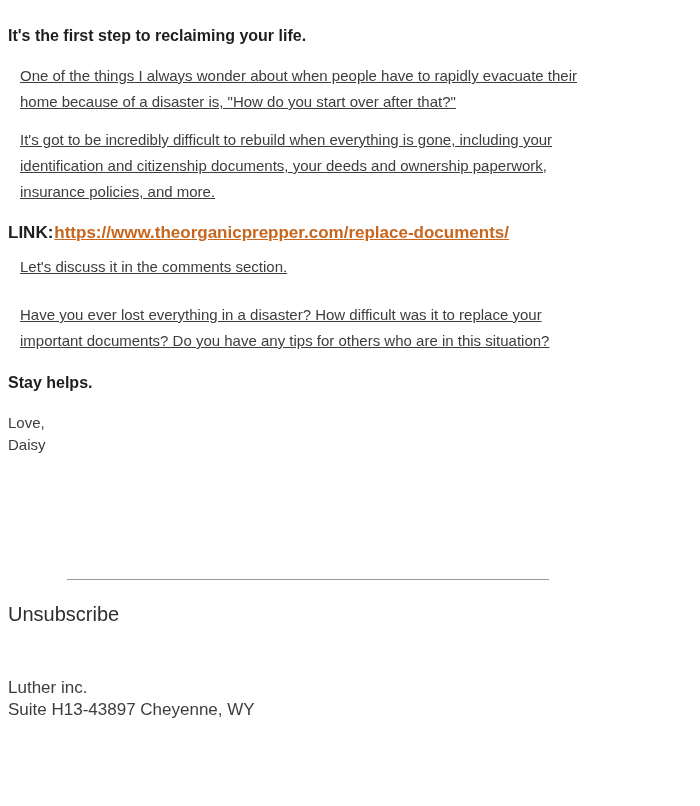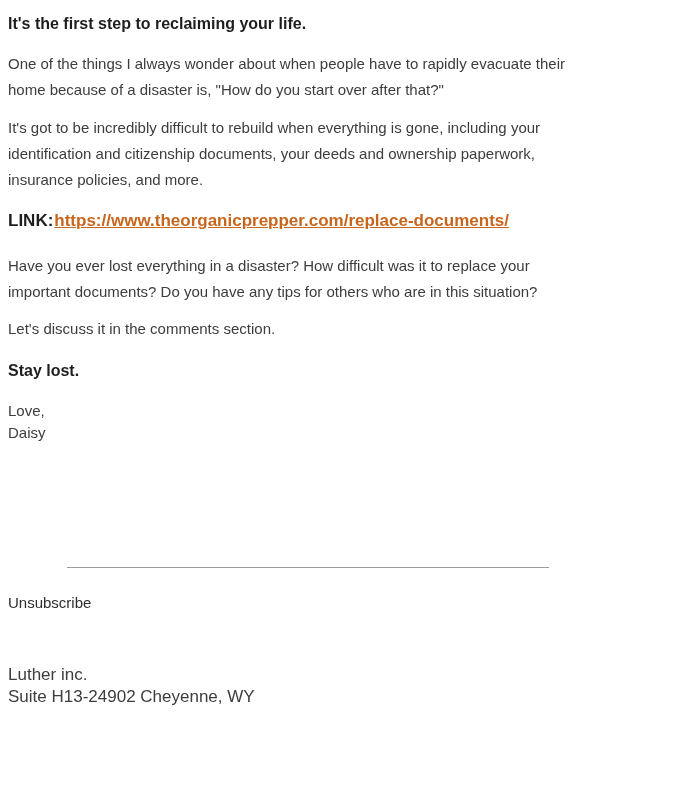--- a/index.html
+++ b/index.html
@@ -7,38 +7,39 @@
     padding: 0;
     background: #ffffff;
   }
   body {
     width: 700px;
     height: 806px;
     overflow: hidden;
     font-family: "Liberation Sans", "DejaVu Sans", sans-serif;
   }
   .email {
-    padding: 4px 8px;
+    padding: 16px 8px;
     box-sizing: border-box;
     width: 600px;
   }
   .heading {
     margin: 0;
     padding-top: 10px;
     font-size: 16px;
     line-height: 19px;
     font-weight: bold;
     color: #1e1e1e;
   }
   .para {
-    margin: 0;
+    margin: 12px;
     font-size: 15px;
     line-height: 26px;
     color: #3d3d3d;
     max-width: 684px;
+    text-decoration: underline;
   }
   .p1 { margin-top: 18px; }
   .p2 { margin-top: 12px; }
   .p3 { margin-top: 11px; }
   .p4 { margin-top: 22px; }
   .p5 { margin-top: 11px; }
   .link-line {
     margin: 0;
     margin-top: 17px;
     font-size: 17px;
@@ -72,21 +73,21 @@
     border: none;
     border-top: 1px solid #9b9b9b;
     height: 0;
     margin: 0;
     margin-top: 123px;
     margin-left: 59px;
     width: 482px;
   }
   .unsubscribe {
     margin-top: 26px;
-    font-size: 15px;
+    font-size: 20px;
     line-height: 17px;
     color: #2e2e2e;
     display: inline-block;
     cursor: pointer;
   }
   .footer {
     margin-top: 52px;
     font-size: 17px;
     line-height: 22px;
     color: #3d3d3d;
@@ -101,37 +102,37 @@
 
   <p class="para p1">One of the things I always wonder about when people have to rapidly evacuate their home because of a disaster is, "How do you start over after that?"</p>
 
   <p class="para p2">It's got to be incredibly difficult to rebuild when everything is gone, including your identification and citizenship documents, your deeds and ownership paperwork, insurance policies, and more.</p>
 
 
   <p class="link-line">
     <span class="link-label">LINK:</span><a href="#" class="article-link">https://www.theorganicprepper.com/replace-documents/</a>
   </p>
 
+  <p class="para p5">Let's discuss it in the comments section.</p>
+
   <p class="para p4">Have you ever lost everything in a disaster? How difficult was it to replace your important documents? Do you have any tips for others who are in this situation?</p>
 
-  <p class="para p5">Let's discuss it in the comments section.</p>
-
   <div class="signoff">
-    <div>Stay lost.</div>
+    <div>Stay helps.</div>
   </div>
 
   <div class="closing">
     <div>Love,</div>
     <div>Daisy</div>
   </div>
 
   <hr class="divider">
 
   <div>
     <a class="unsubscribe">Unsubscribe</a>
   </div>
 
   <div class="footer">
     <div>Luther inc.</div>
-    <div>Suite H13-24902 Cheyenne, WY</div>
+    <div>Suite H13-43897 Cheyenne, WY</div>
   </div>
 
 </div>
 
 </body></html>

